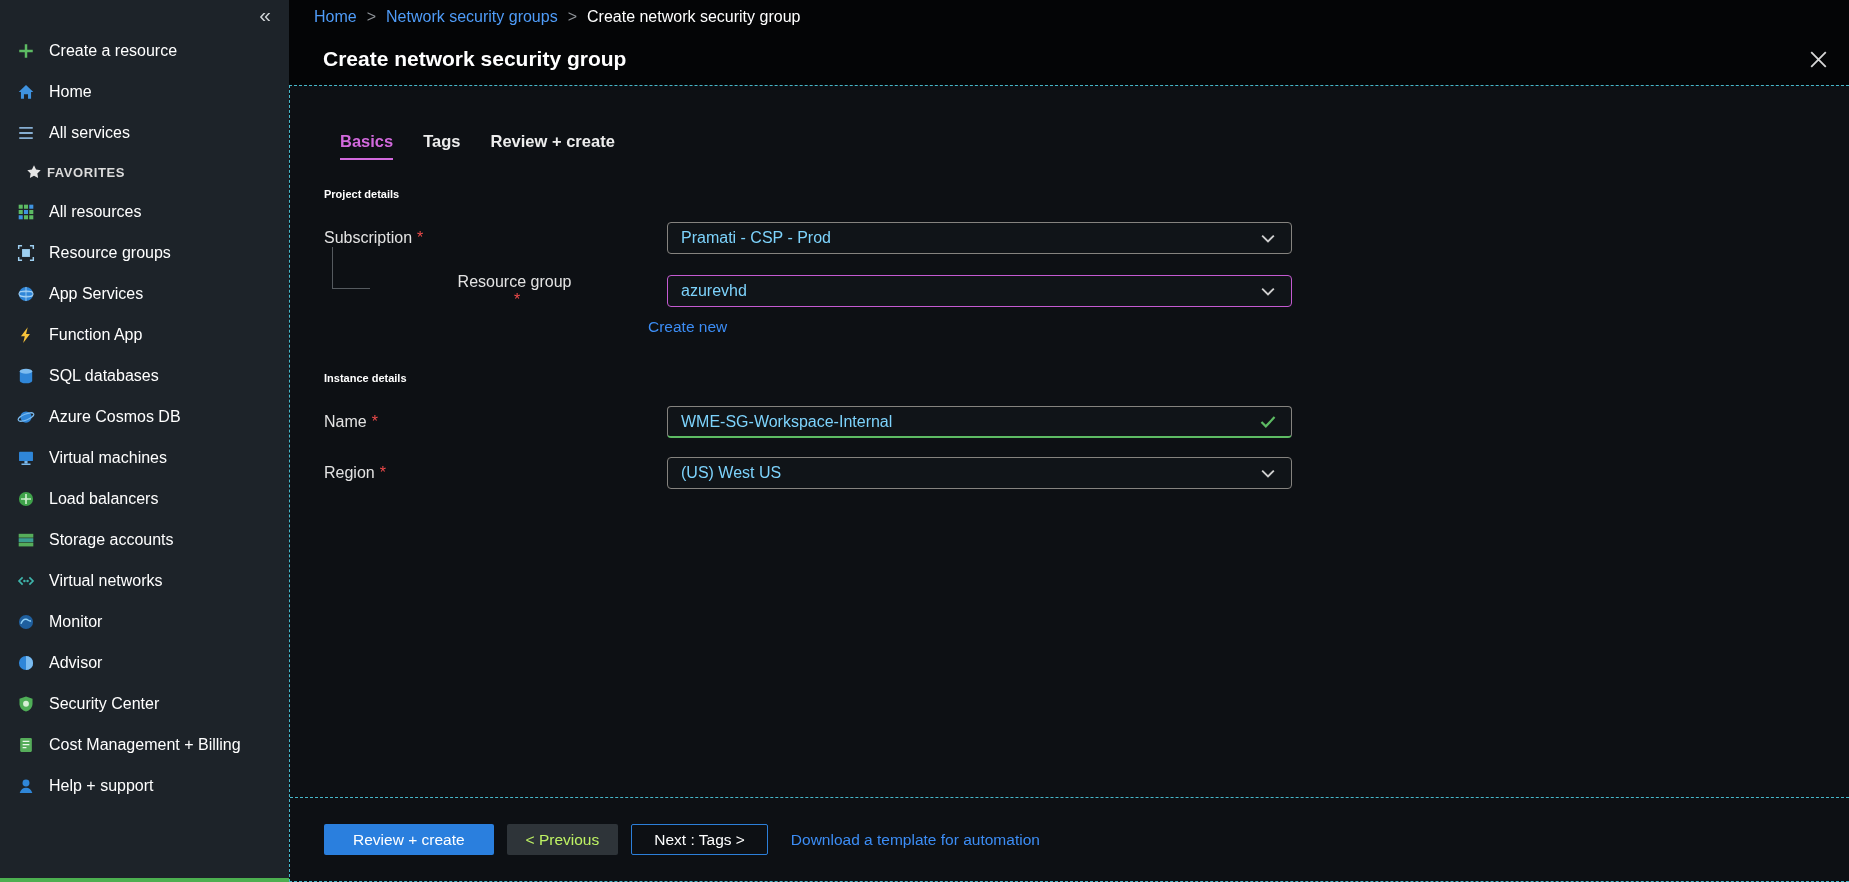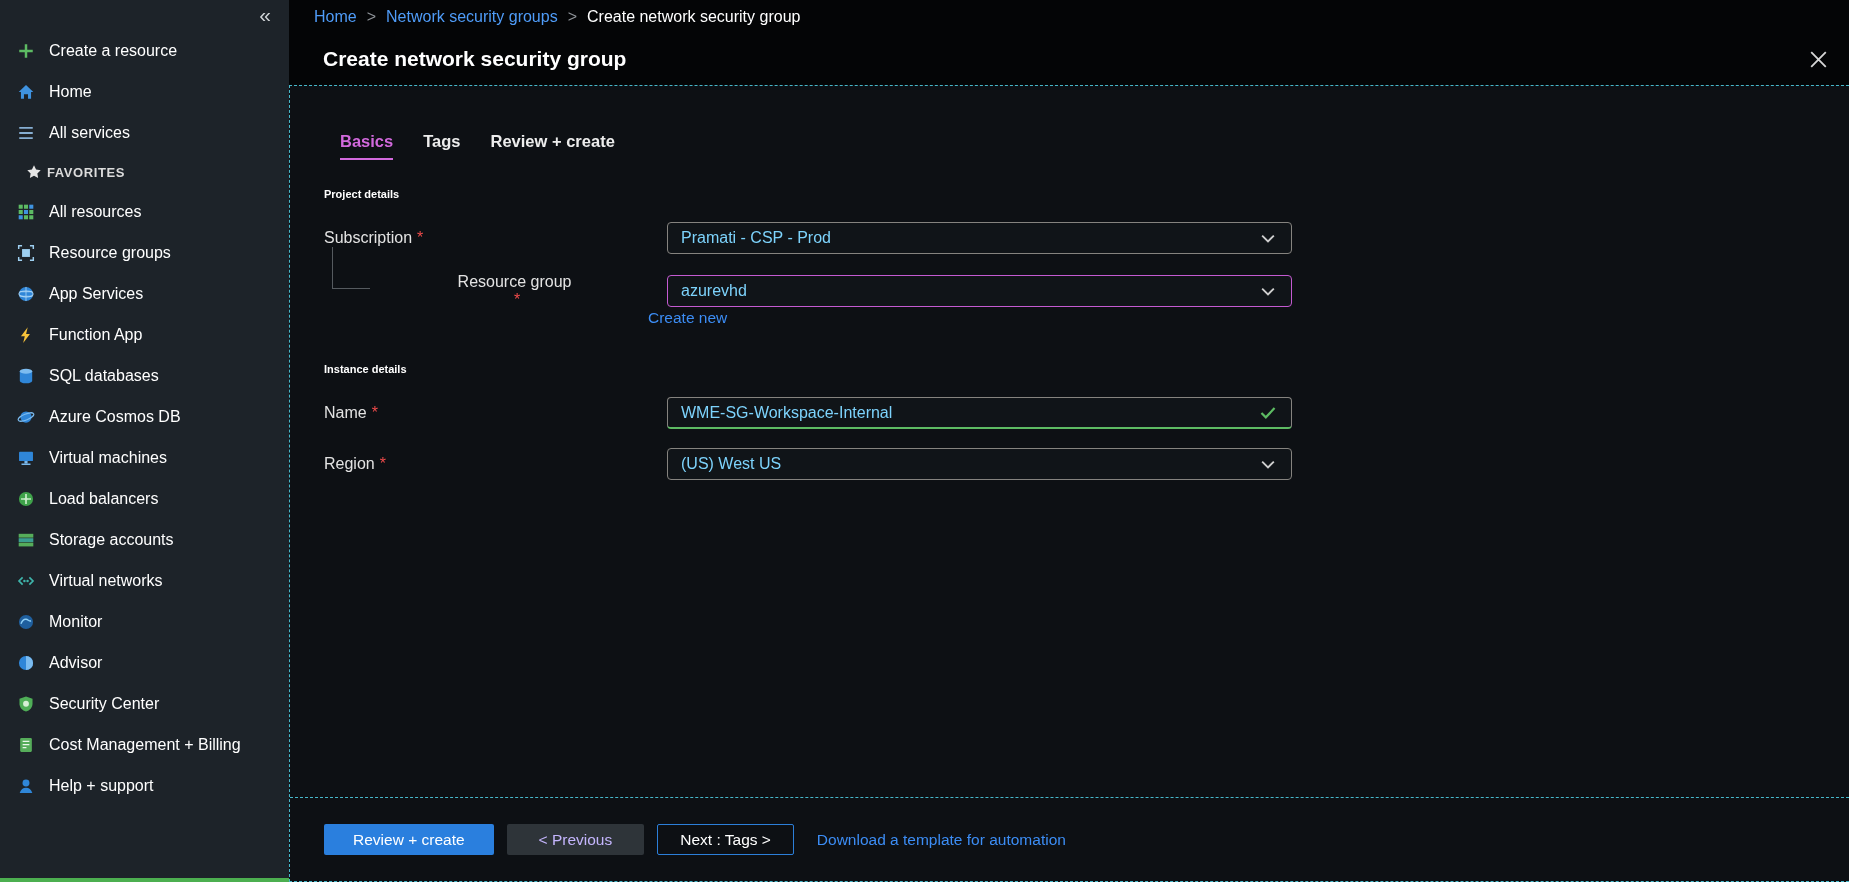--- a/index.html
+++ b/index.html
@@ -85,36 +85,36 @@
   .control { width:625px; flex:0 0 625px; }
   .select, .textbox {
     height:32px; width:100%;
     background:#101418; border:1px solid #85837f; border-radius:4px;
     display:flex; align-items:center; justify-content:space-between;
     padding:0 13px; color:#7dd3fc; font-size:16px; cursor:pointer;
   }
   .select.focused { border-color:#c45ad1; }
   .textbox.valid { border-bottom:2px solid #5dbb63; cursor:text; }
 
-  .link-row { margin-left:324px; }
+  .link-row { margin-left:324px; margin-top:9px; }
   .inline-link { color:#3c8df5; font-size:15.5px; cursor:pointer; text-decoration:none; }
 
   
   .footer {
     position:absolute; left:0; right:0; bottom:0; height:84px;
     border-top:1px dashed #46b8ca;
     display:flex; align-items:center; padding-left:34px; gap:13px;
   }
   .btn {
     height:31px; font-size:15.5px; border-radius:2px; border:1px solid transparent;
     display:inline-flex; align-items:center; justify-content:center;
     cursor:pointer; font-family:inherit;
   }
   .btn-primary { background:#2a7fde; color:#fff; padding:0 28px; }
-  .btn-secondary { background:#2e3439; color:#c4b5fd; padding:0 31px;text-align:center; }
+  .btn-secondary { background:#2e3439; color:#bef264; padding:0 18px;text-align:center; }
   .btn-outline { background:transparent; border:1px solid #2c7fd9; color:#fff; padding:0 22px;text-align:right; }
   .footer-link { color:#3c8df5; font-size:15.5px; margin-left:10px; cursor:pointer; text-decoration:none; }
 </style>
 </head>
 <body>
 
 <div class="app">
 
   <div class="sidebar">
     <div class="sidebar-collapse">«</div>

